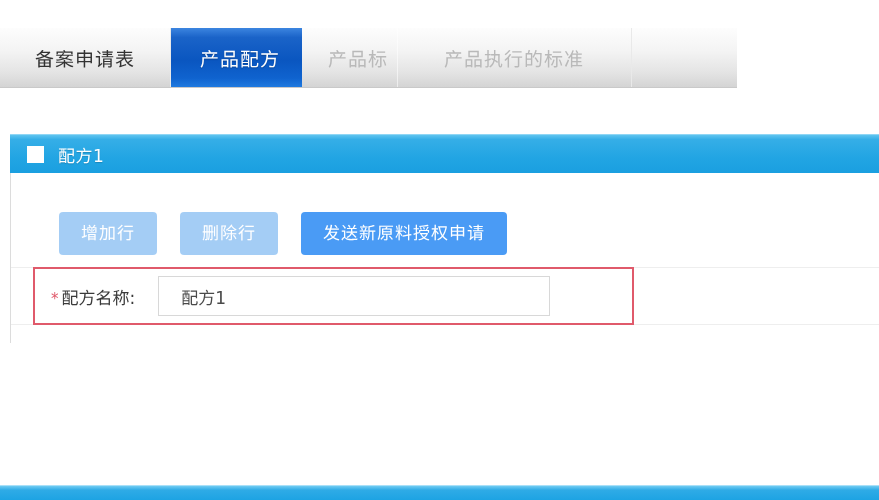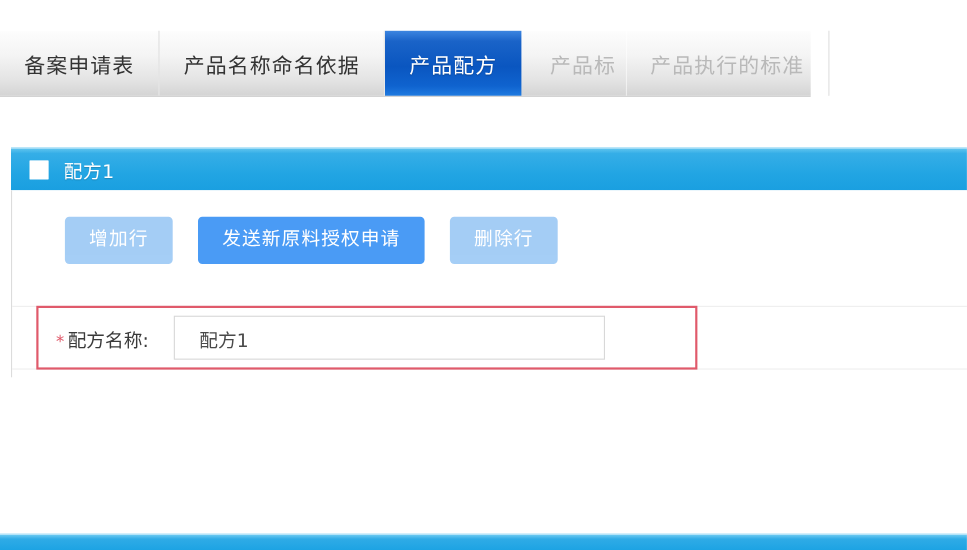--- a/index.html
+++ b/index.html
@@ -108,21 +108,21 @@
     color: #ffffff;
     font-size: 17px;
     letter-spacing: .5px;
     text-shadow: 0 1px 1px rgba(0,0,0,.18);
   }
 
   .card-body {
     position: relative;
     border-left: 1px solid #dcdcdc;
     background: #ffffff;
-    padding-top: 1px;
+    padding-top: 16px;
     min-height: 170px;
     box-sizing: border-box;
   }
 
   
   .row-toolbar {
     display: flex;
     gap: 23px;
     padding: 23px 0 0 48px;
   }
@@ -145,21 +145,21 @@
     cursor: default;
     opacity: .95;
   }
   .btn-row.primary {
     background: #4a9bf5;
   }
 
   
   .field-rowwrap {
     position: relative;
-    margin-top: 38px;
+    margin-top: 12px;
     height: 62px;
   }
   .field-tablerow {
     position: absolute;
     left: 0;
     right: 0;
     top: 0;
     height: 58px;
     border-top: 1px solid #eeeeee;
     border-bottom: 1px solid #eeeeee;
@@ -213,23 +213,20 @@
     border-top: 1px solid #a9e0f8;
   }
 </style>
 </head>
 <body>
 
 <div class="tabbar">
   <div class="tab tab-1 t-enabled">
     <span>备案申请表</span>
   </div>
-  <div class="tab tab-2 t-enabled">
-    <span>产品名称命名依据</span>
-  </div>
   <div class="tab tab-3 t-active">
     <span>产品配方</span>
   </div>
   <div class="tab tab-5 t-disabled">
     <span>产品标</span>
   </div>
   <div class="tab tab-4 t-disabled">
     <span>产品执行的标准</span>
   </div>
 </div>
@@ -240,22 +237,22 @@
 
     <div class="card-header">
       <span class="card-check"></span>
       <span class="card-title">配方1</span>
     </div>
 
     <div class="card-body">
 
       <div class="row-toolbar">
         <button class="btn-row disabled">增加行</button>
+        <button class="btn-row disabled">删除行</button>
         <button class="btn-row primary">发送新原料授权申请</button>
-        <button class="btn-row disabled">删除行</button>
       </div>
 
       <div class="field-rowwrap">
         <div class="field-tablerow"></div>
         <div class="field-redbox">
           <span class="field-label">
             <span class="field-star">*</span><span>配方名称:</span>
           </span>
           <input class="field-input" type="text" value="配方1" style="">
         </div>

